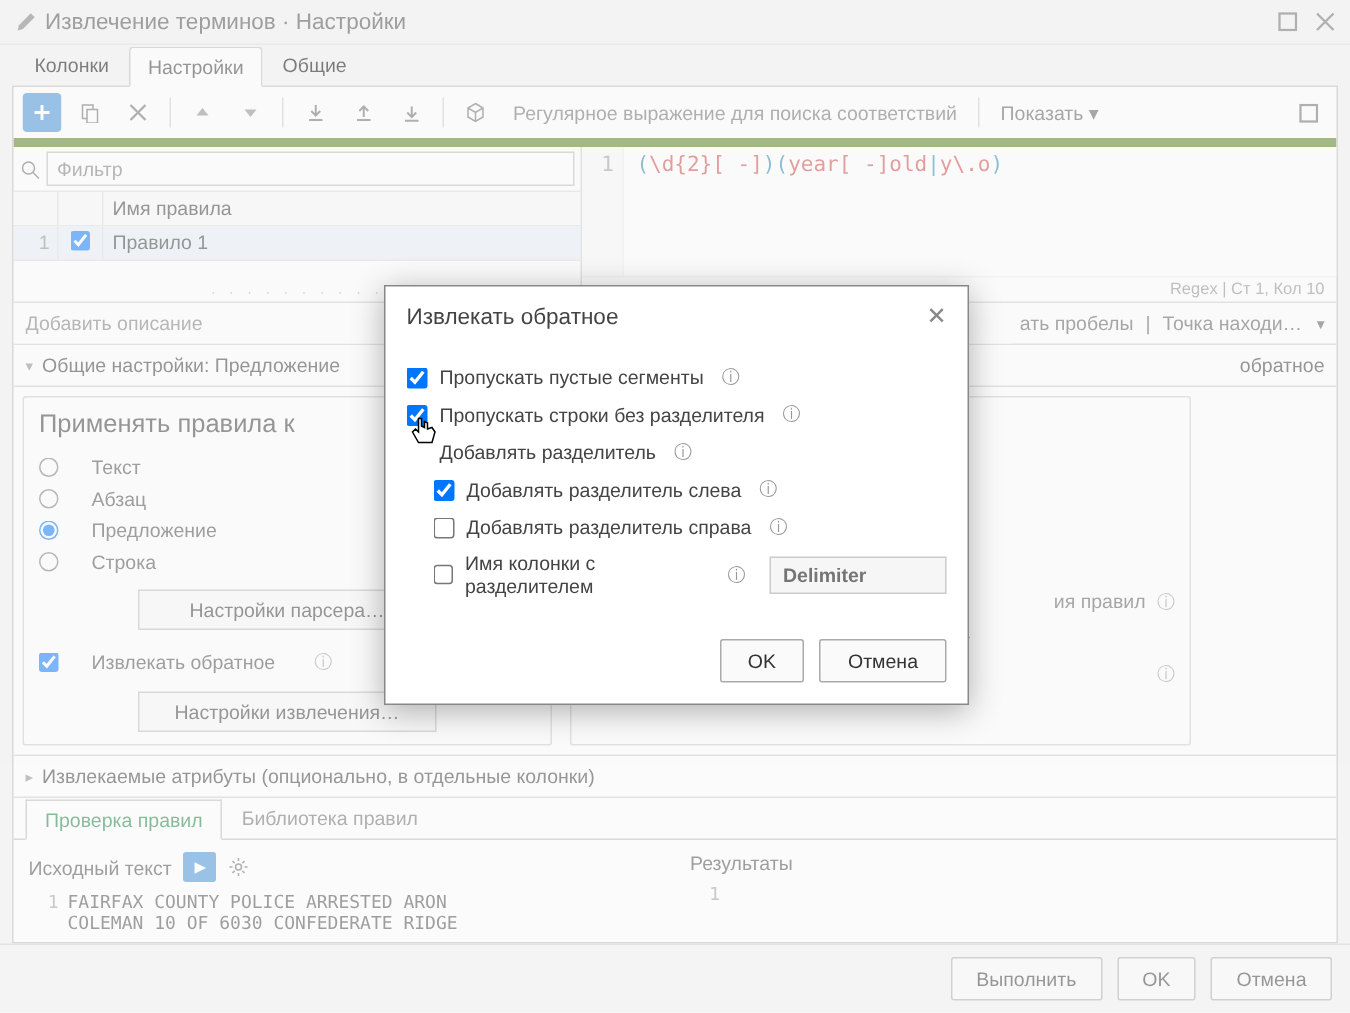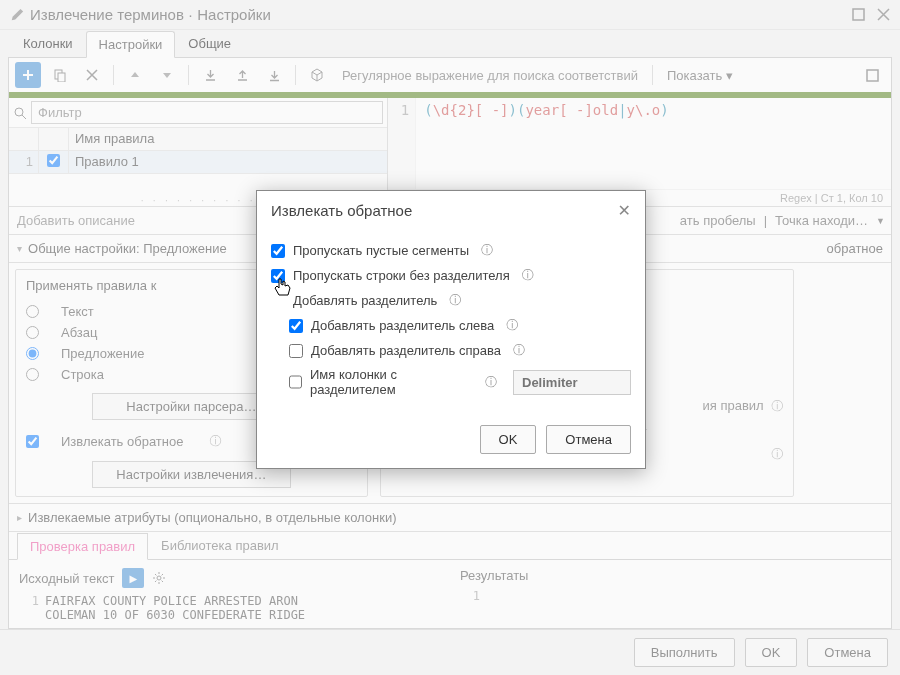--- a/index.html
+++ b/index.html
@@ -54,29 +54,29 @@
   .desc-row { display: flex; align-items: center; border-bottom: 1px solid #ccc; }
   .desc-row input { flex: 1; border: none; padding: 6px 8px; font-size: 13px; color: #777; }
   .right-toggles { display: flex; align-items: center; color: #555; padding: 0 6px; gap: 8px; }
   .right-toggles span { white-space: nowrap; }
   
   .accordion-h { display: flex; align-items: center; padding: 6px 8px; border-bottom: 1px solid #ccc; color: #333; cursor: pointer; }
   .accordion-h .chev { margin-right: 6px; color: #888; font-size: 10px; }
   
   .settings-body { display: flex; flex-wrap: wrap; border-bottom: 1px solid #ccc; }
   .settings-col { width: 48%; padding: 8px 10px; margin: 6px; border: 1px solid #ccc; border-radius: 2px; }
-  .settings-col h4 { font-weight: normal; font-size: 13px; color: #333; margin-bottom: 8px; }
+  .settings-col h4 { font-weight: normal; font-size: 17px; color: #333; margin-bottom: 8px; }
   .radio-opt, .chk-opt { display: flex; align-items: center; padding: 3px 0; gap: 22px; color: #444; }
   .radio-opt input, .chk-opt input { margin: 0; }
   .wide-btn { display: block; width: 60%; text-align: center; padding: 5px; border: 1px solid #bbb; background: #fafafa; margin: 8px auto 0; font-size: 13px; cursor: pointer; }
   .info-icon { color: #999; font-size: 12px; margin-left: 4px; }
   
   .inner-tabs { display: flex; padding: 0 8px; border-bottom: 1px solid #bbb; }
   .inner-tab { padding: 5px 12px; color: #666; border: 1px solid transparent; cursor: pointer; }
-  .inner-tab.active { border: 1px solid #bbb; border-bottom-color: #fff; color: #ec4899; position: relative; top: 1px; background: #fff; }
+  .inner-tab.active { border: 1px solid #bbb; border-bottom-color: #fff; color: #15803d; position: relative; top: 1px; background: #fff; }
   
   .test-row { display: flex; }
   .test-col { flex: 1; padding: 6px 10px; }
   .test-col h5 { font-weight: normal; font-size: 13px; color: #444; padding: 2px 0; display: flex; align-items: center; gap: 8px; }
   .play-btn { background: #3b8bd6; color: #fff; width: 22px; height: 20px; display: inline-flex; align-items: center; justify-content: center; border-radius: 2px; font-size: 10px; }
   .test-src { font-family: monospace; font-size: 12px; display: flex; margin-top: 4px; }
   .test-src .ln { width: 26px; color: #999; text-align: right; padding-right: 6px; }
   .test-src .txt { flex: 1; color: #444; }
   
   .footer { display: flex; justify-content: flex-end; padding: 8px 12px; gap: 10px; background: #f0f0f0; border-top: 1px solid #ccc; }

